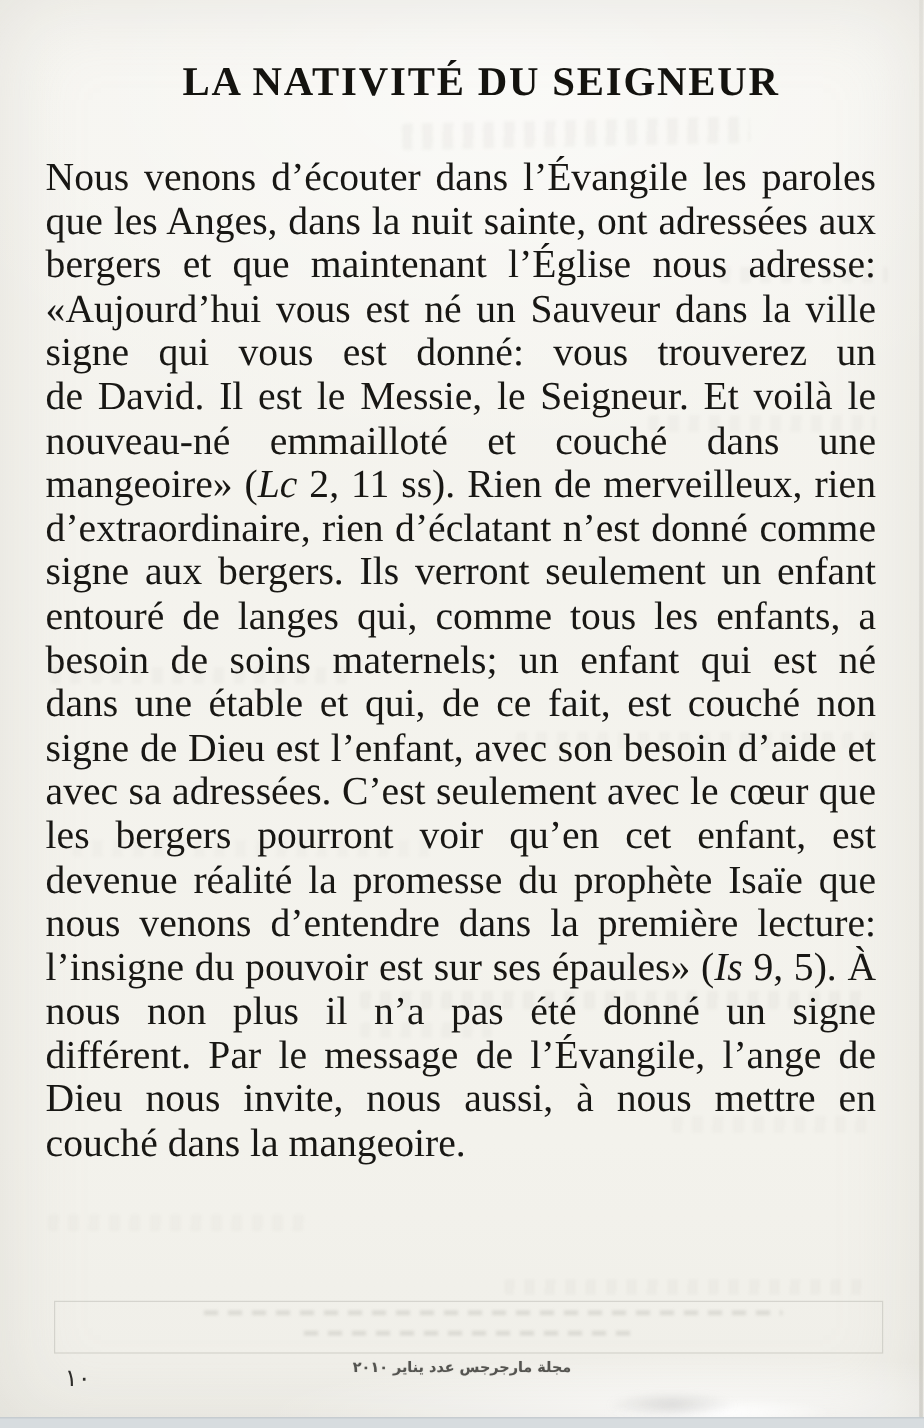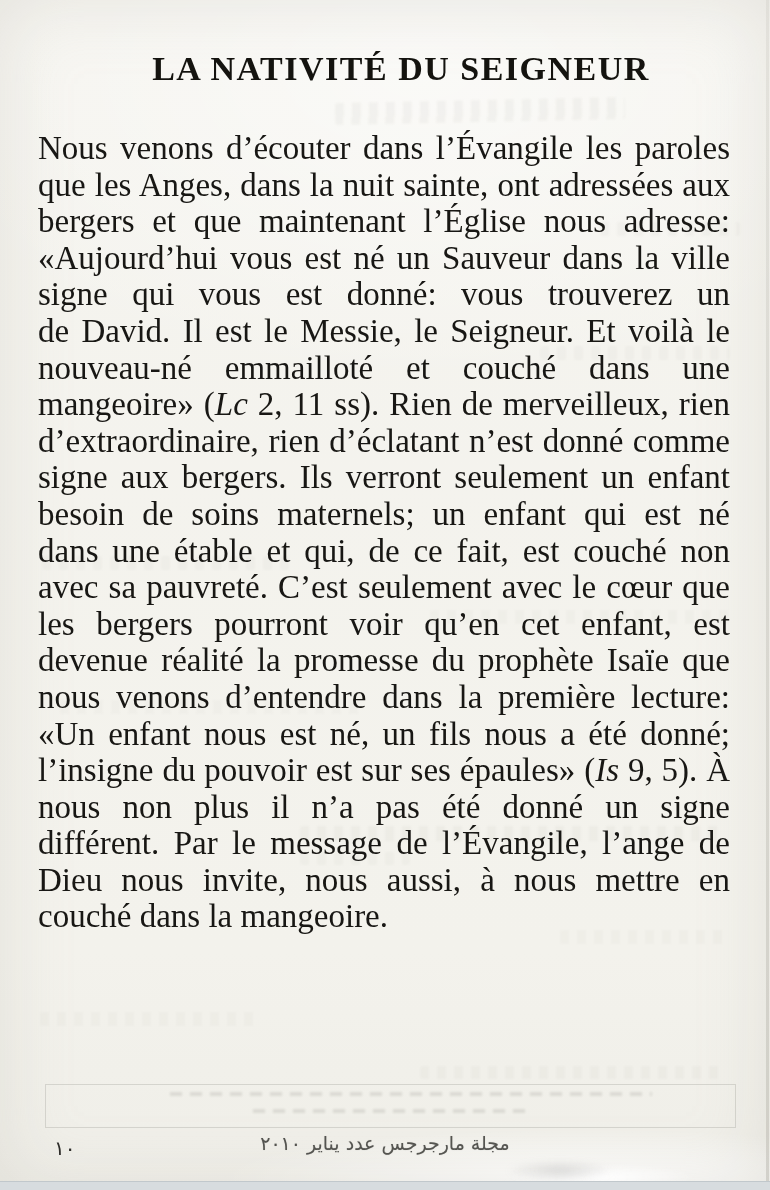--- a/index.html
+++ b/index.html
@@ -31,21 +31,21 @@
     white-space:normal;overflow:visible;
   }
   .line.no-just{text-align-last:left;}
   .line i{font-style:italic;margin-top:24px;}
   .footer-pagenum{
     position:absolute;left:54px;top:1136px;font-size:20px;color:#2e2d2a;
     font-family:"DejaVu Sans",sans-serif;
   }
   .footer-journal{
     position:absolute;left:0;top:1132px;width:100%;text-align:center;
-    direction:rtl;font-size:19px;font-weight:400;color:#3a3a36;
+    direction:rtl;font-size:12px;font-weight:700;color:#3a3a36;
     font-family:"DejaVu Sans",sans-serif;
     text-shadow:0 0 1px rgba(58,58,54,.35);
     opacity:.85;
   }
   
   .ghost{position:absolute;pointer-events:none;}
   .ghost-strip{
     background:repeating-linear-gradient(92deg, rgba(146,144,134,.16) 0 9px, rgba(0,0,0,0) 9px 17px);
     filter:blur(1.3px);border-radius:3px;
   }
@@ -99,27 +99,28 @@
       <div class="line"><span>Nous venons d’écouter dans l’Évangile les paroles</span></div>
       <div class="line"><span>que les Anges, dans la nuit sainte, ont adressées aux</span></div>
       <div class="line"><span>bergers et que maintenant l’Église nous adresse:</span></div>
       <div class="line"><span>«Aujourd’hui vous est né un Sauveur dans la ville</span></div>
       <div class="line"><span>signe qui vous est donné: vous trouverez un</span></div>
       <div class="line"><span>de David. Il est le Messie, le Seigneur. Et voilà le</span></div>
       <div class="line"><span>nouveau-né emmailloté et couché dans une</span></div>
       <div class="line"><span>mangeoire» (</span><i>Lc</i><span> 2, 11 ss). Rien de merveilleux, rien</span></div>
       <div class="line"><span>d’extraordinaire, rien d’éclatant n’est donné comme</span></div>
       <div class="line"><span>signe aux bergers. Ils verront seulement un enfant</span></div>
+      <div class="line"><span>entouré de langes qui, comme tous les enfants, a</span></div>
       <div class="line"><span>besoin de soins maternels; un enfant qui est né</span></div>
       <div class="line"><span>dans une étable et qui, de ce fait, est couché non</span></div>
-      <div class="line"><span>avec sa pauvreté. C’est seulement avec le cœur que</span></div>
+      <div class="line"><span>signe de Dieu est l’enfant, avec son besoin d’aide et</span></div>
+      <div class="line"><span>avec sa adressées. C’est seulement avec le cœur que</span></div>
       <div class="line"><span>les bergers pourront voir qu’en cet enfant, est</span></div>
       <div class="line"><span>devenue réalité la promesse du prophète Isaïe que</span></div>
       <div class="line"><span>nous venons d’entendre dans la première lecture:</span></div>
-      <div class="line"><span>«Un enfant nous est né, un fils nous a été donné;</span></div>
       <div class="line"><span>l’insigne du pouvoir est sur ses épaules» (</span><i>Is</i><span> 9, 5). À</span></div>
       <div class="line"><span>nous non plus il n’a pas été donné un signe</span></div>
       <div class="line"><span>différent. Par le message de l’Évangile, l’ange de</span></div>
       <div class="line"><span>Dieu nous invite, nous aussi, à nous mettre en</span></div>
       <div class="line no-just"><span>couché dans la mangeoire.</span></div>
     </div>
 
   <div class="footer-pagenum">١٠</div>
   <div class="footer-journal">مجلة مارجرجس عدد يناير ٢٠١٠</div>
 

